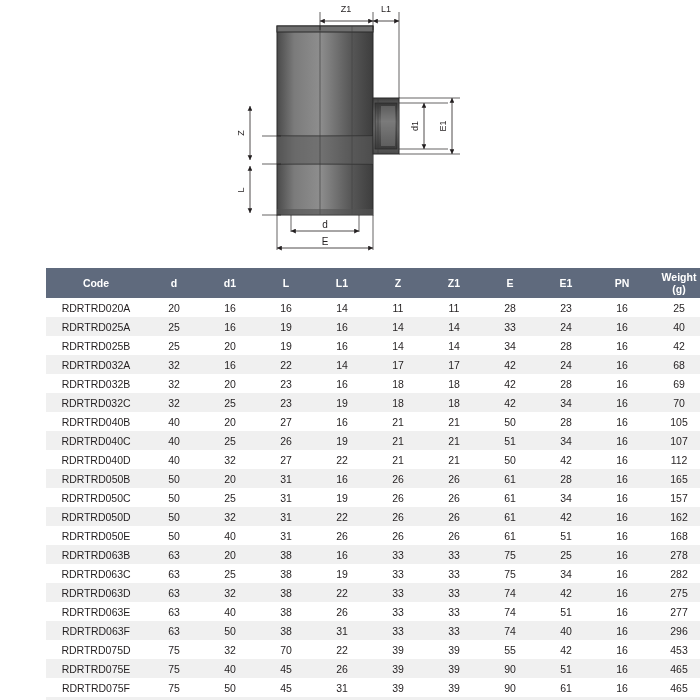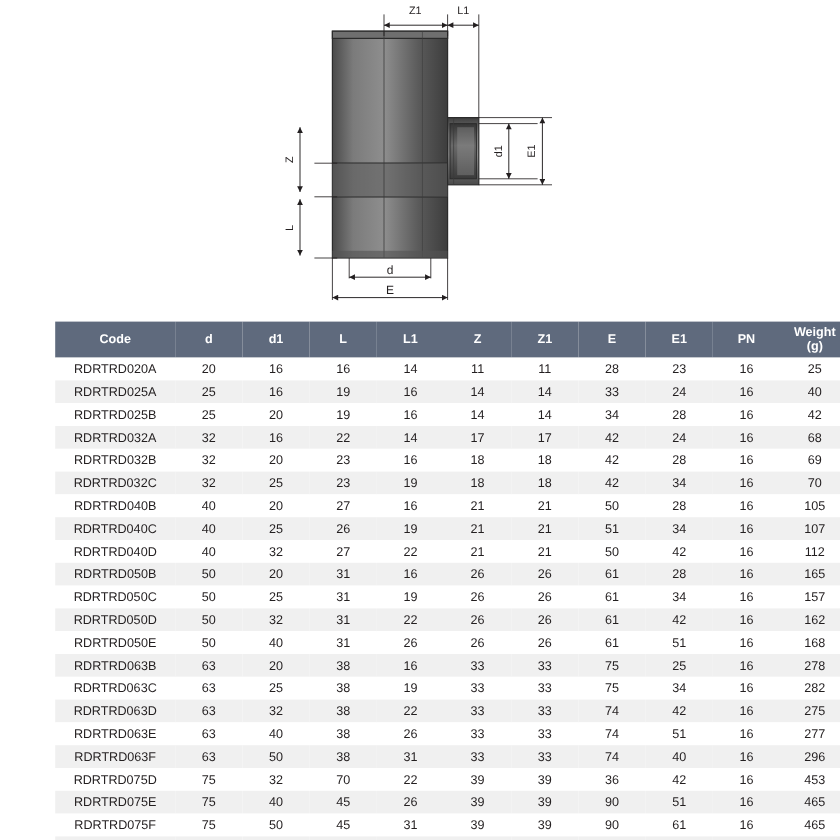--- a/index.html
+++ b/index.html
@@ -435,21 +435,21 @@
             <td>296</td>
           </tr>
           <tr class="odd">
             <td class="code-cell">RDRTRD075D</td>
             <td>75</td>
             <td>32</td>
             <td>70</td>
             <td>22</td>
             <td>39</td>
             <td>39</td>
-            <td>36</td>
+            <td>55</td>
             <td>42</td>
             <td>16</td>
             <td>453</td>
           </tr>
           <tr class="even">
             <td class="code-cell">RDRTRD075E</td>
             <td>75</td>
             <td>40</td>
             <td>45</td>
             <td>26</td>

